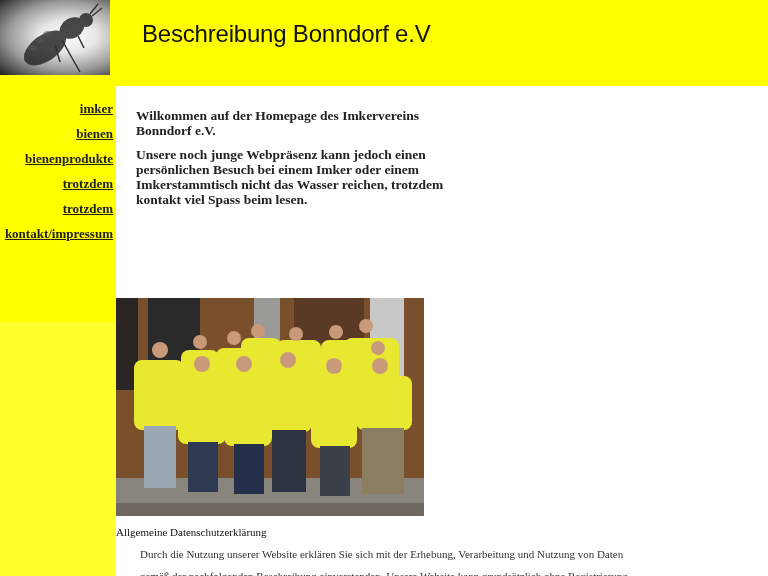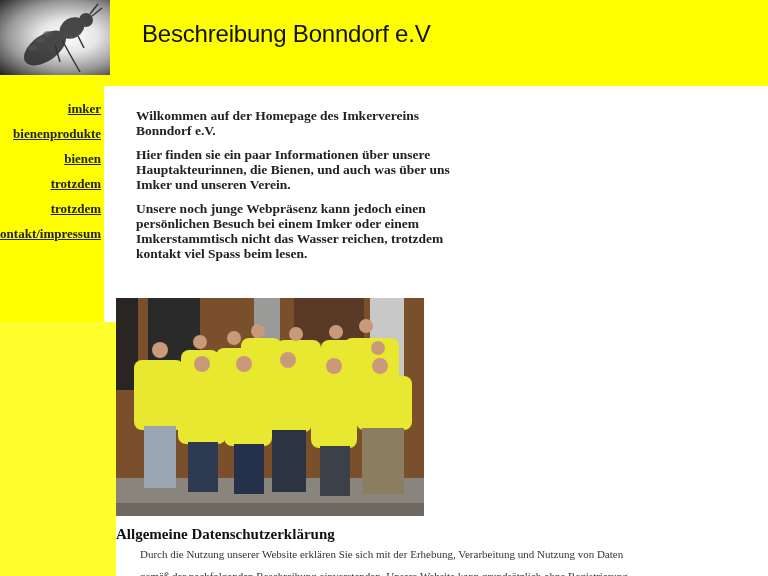--- a/index.html
+++ b/index.html
@@ -19,21 +19,21 @@
     overflow:hidden;
   }
   #logo svg { position:absolute; left:0; top:0; }
   #site-title {
     position:absolute; left:142px; top:20px;
     font-family:"Liberation Sans", "DejaVu Sans", sans-serif;
     font-size:24px; color:#111; letter-spacing:-0.2px;
   }
   #site-title .dot { font-size:6px; }
   #sidebar {
-    position:absolute; left:0; top:86px; width:104px; height:236px;
+    position:absolute; left:0; top:86px; width:116px; height:236px;
     background:#ffff00;
   }
   #sidebar-lower {
     position:absolute; left:0; top:322px; width:116px; height:254px;
     background:#ffff2e;
   }
   #nav { position:absolute; right:3px; top:10px; text-align:right; }
   #nav a {
     display:block; font-weight:bold; font-size:13px; color:#222;
     text-decoration:underline; line-height:25px; white-space:nowrap;
@@ -41,21 +41,21 @@
   #content { position:absolute; left:116px; top:86px; width:652px; }
   #intro { position:absolute; left:20px; top:22px; width:320px; }
   #intro p {
     margin:0 0 9px 0; font-weight:bold; font-size:13.5px; line-height:15px; color:#222;
   }
   #photo {
     position:absolute; left:116px; top:298px; width:308px; height:218px;
     overflow:hidden; background:#6b4a2b;
   }
   #privacy-title {
-    position:absolute; left:116px; top:526px; font-weight:bold; font-size:15px; color:#111;
+    position:absolute; left:116px; top:526px; font-weight:normal; font-size:11px; color:#111;
   }
   .privacy-line {
     position:absolute; left:116px; font-size:11px; color:#333; white-space:nowrap;margin-left:24px;
   }
 </style>
 </head>
 <body>
 
 <div id="header">
   <div id="logo">
@@ -78,33 +78,32 @@
         <ellipse cx="33" cy="48" rx="5" ry="3"></ellipse>
       </g>
     </svg>
   </div>
   <div id="site-title"><span>Beschreibung Bonndorf e.V</span><span class="dot">.</span></div>
 </div>
 
 <div id="sidebar">
   <nav id="nav">
     <a href="#">imker</a>
+    <a href="#">bienen</a>
     <a href="#">bienenprodukte</a>
-    <a href="#">bienen</a>
     <a href="#">trotzdem</a>
     <a href="#">trotzdem</a>
     <a href="#">kontakt/impressum</a>
   </nav>
 </div>
 <div id="sidebar-lower"></div>
 
 <div id="content">
   <div id="intro">
     <p>Wilkommen auf der Homepage des Imkervereins Bonndorf e.V.</p>
-    <p>Hier finden sie ein paar Informationen über unsere Hauptakteurinnen, die Bienen, und auch was über uns Imker und unseren Verein.</p>
     <p>Unsere noch junge Webpräsenz kann jedoch einen persönlichen Besuch bei einem Imker oder einem Imkerstammtisch nicht das Wasser reichen, trotzdem kontakt viel Spass beim lesen.</p>
   </div>
 </div>
 
 <div id="photo">
   <svg width="308" height="218" viewBox="0 0 308 218">
     <rect x="0" y="0" width="308" height="218" fill="#7a4f2c"></rect>
     <rect x="0" y="0" width="22" height="92" fill="#2a2422"></rect>
     <rect x="32" y="0" width="52" height="70" fill="#2a2a2a"></rect>
     <rect x="138" y="0" width="26" height="45" fill="#9a9a98"></rect>

